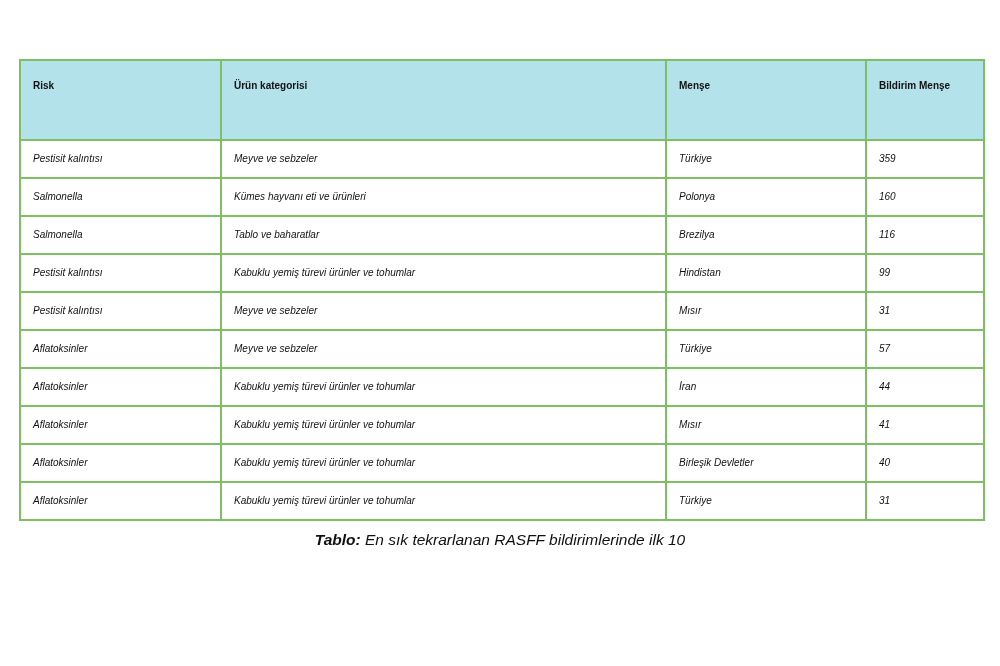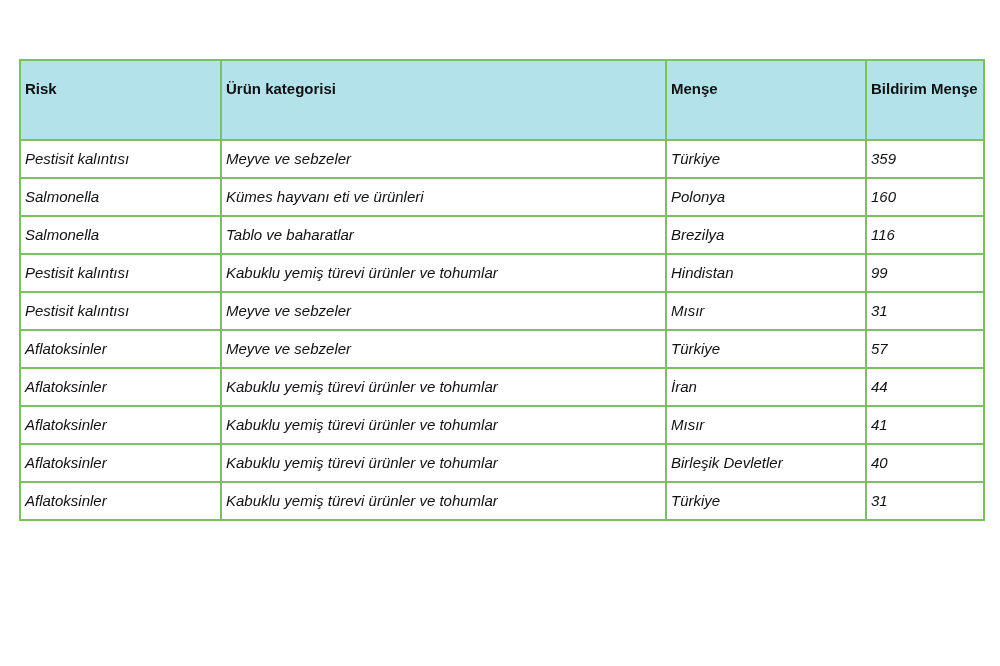--- a/index.html
+++ b/index.html
@@ -33,24 +33,24 @@
   table.data-table {
     width: 964px;
     border-collapse: collapse;
     table-layout: fixed;
     background: #ffffff;
   }
 
   table.data-table th,
   table.data-table td {
     border: 2px solid #7cc063;
-    padding: 0 4px;
+    padding: 0 12px;
     text-align: left;
     vertical-align: middle;
-    font-size: 15px;
+    font-size: 10px;
     line-height: 1.22;
     color: #111111;
     box-sizing: border-box;
     overflow: hidden;
     white-space: nowrap;
   }
 
   table.data-table thead th {
     background: #b3e2ea;
     font-weight: bold;
@@ -169,14 +169,18 @@
         <tr>
           <td>Aflatoksinler</td>
           <td>Kabuklu yemiş türevi ürünler ve tohumlar</td>
           <td>Türkiye</td>
           <td>31</td>
         </tr>
       </tbody>
     </table>
   </div>
 
+  <div class="caption">
+    <span class="caption-label">Tablo:</span>
+    <span class="caption-text">En sık tekrarlanan RASFF bildirimlerinde ilk 10</span>
+  </div>
 
 </div>
 
 </body></html>

